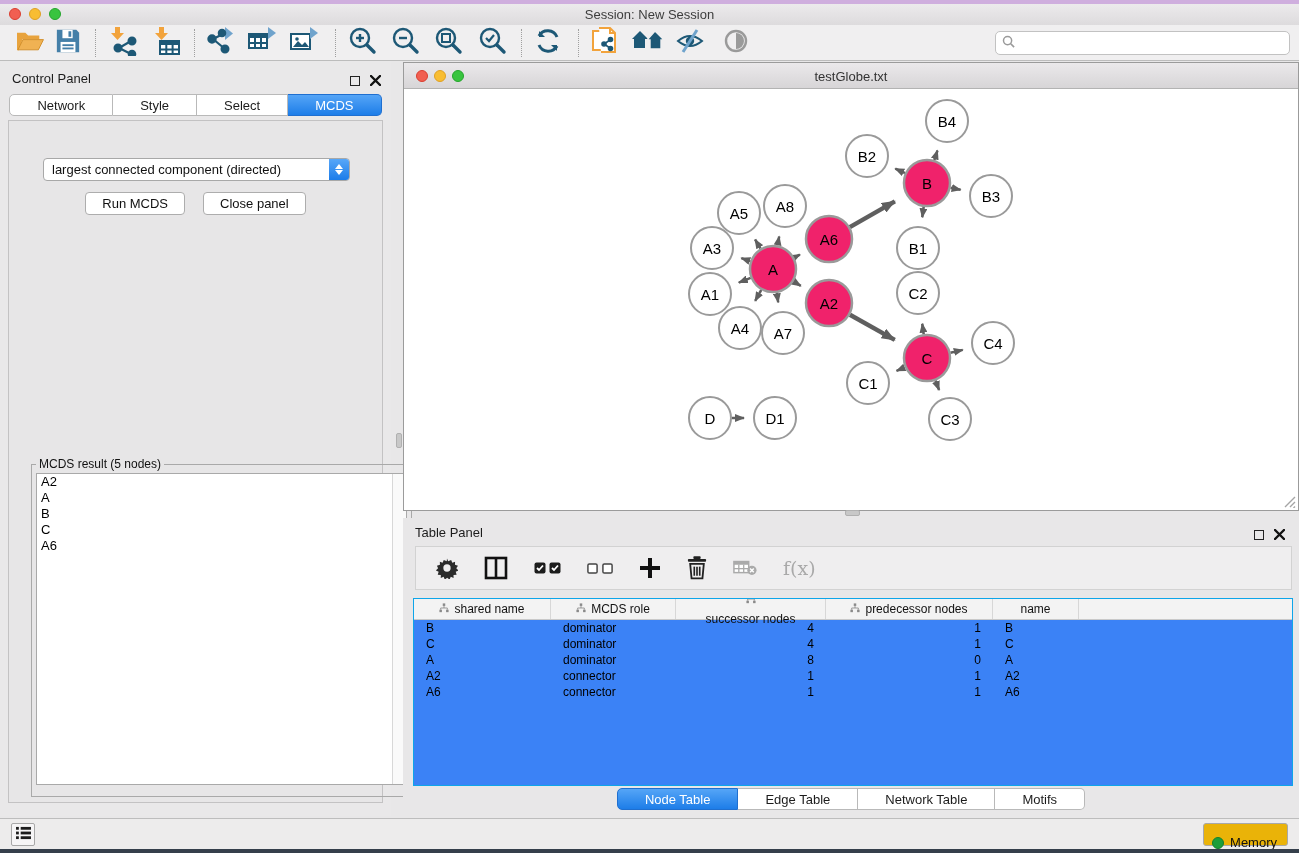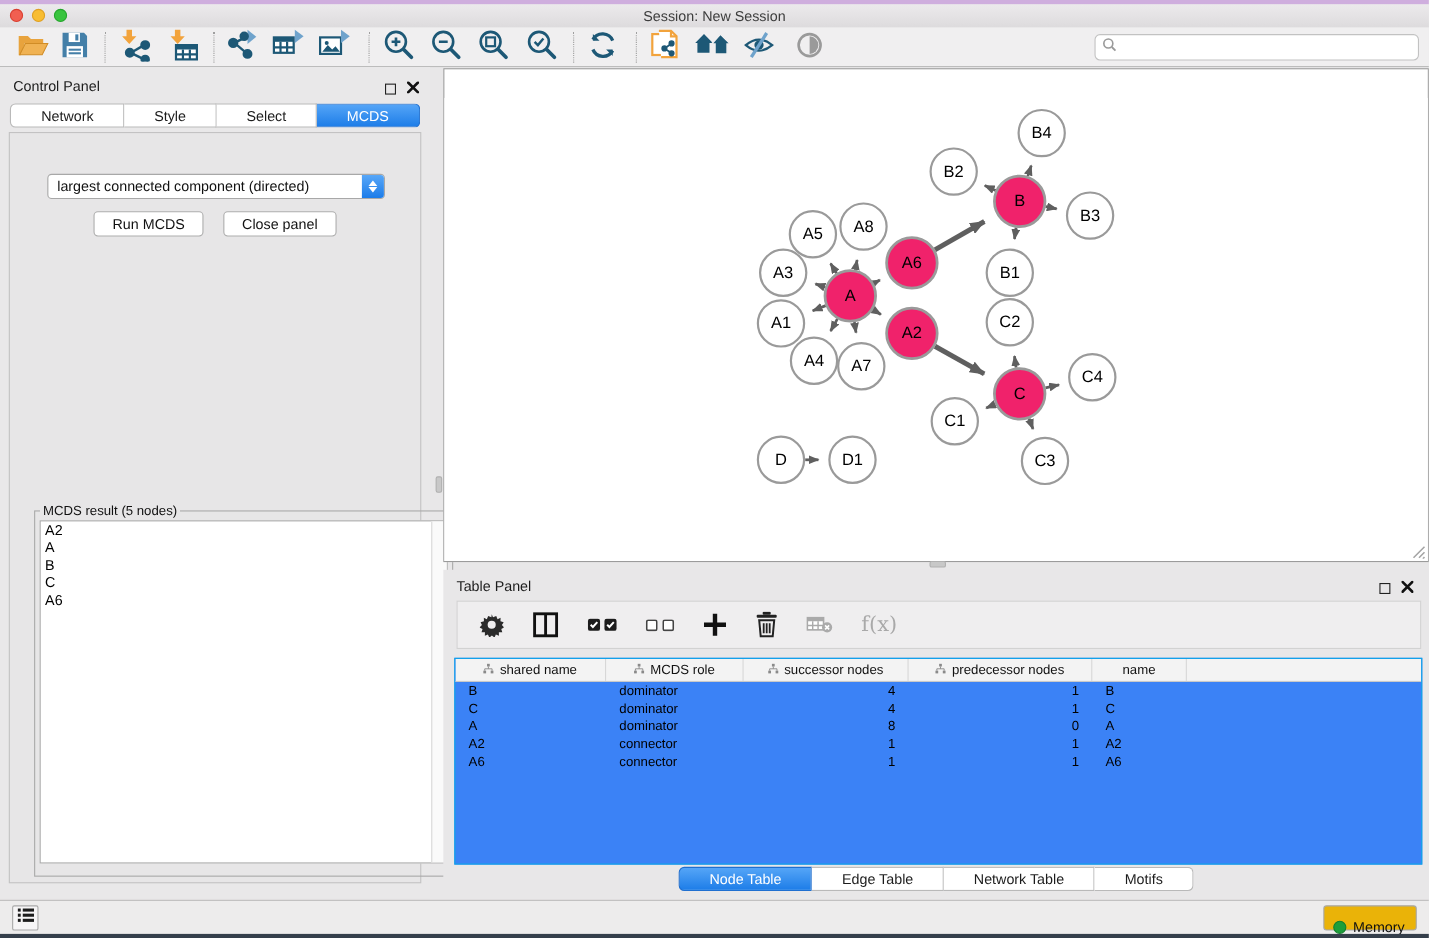--- a/index.html
+++ b/index.html
@@ -342,20 +342,28 @@
               <div class="mcds-item">A6</div>
             </div>
           <div id="mcds-scroll"></div>
         </div>
       </div>
     </fieldset>
   </div>
 </div>
 
 <div id="net-window">
+  <div id="net-titlebar">
+    <div class="lights">
+      <span class="traffic t-red" style="width:12px;height:12px"></span>
+      <span class="traffic t-yellow" style="width:12px;height:12px"></span>
+      <span class="traffic t-green" style="width:12px;height:12px"></span>
+    </div>
+    <div class="title">testGlobe.txt</div>
+  </div>
   <div id="net-canvas">
     <svg id="graph-svg" width="894" height="421">
         <defs>
           <marker id="arr" markerUnits="userSpaceOnUse" markerWidth="10" markerHeight="8" refX="9" refY="4" orient="auto">
             <path d="M0 0 L10 4 L0 8 z" fill="#5f5f5f"></path>
           </marker>
           <marker id="arrB" markerUnits="userSpaceOnUse" markerWidth="14" markerHeight="11" refX="13" refY="5.5" orient="auto">
             <path d="M0 0 L14 5.5 L0 11 z" fill="#5f5f5f"></path>
           </marker>
         </defs>
@@ -513,21 +521,21 @@
         </div>
         <div class="th" style="width: 125px;">
           <span><svg width="10" height="10" viewBox="0 0 12 12">
               <rect x="4.5" y="0.5" width="3" height="3" fill="#8a8a8a"></rect>
               <rect x="0.5" y="8" width="3" height="3" fill="#8a8a8a"></rect>
               <rect x="8.5" y="8" width="3" height="3" fill="#8a8a8a"></rect>
               <path d="M6 3.5V6M2 8V6h8v2" stroke="#8a8a8a" fill="none"></path>
             </svg></span>
           <span>MCDS role</span>
         </div>
-        <div class="th" style="width: 150px;">
+        <div class="th" style="width: 150px; flex-direction: column;">
           <span><svg width="10" height="10" viewBox="0 0 12 12">
               <rect x="4.5" y="0.5" width="3" height="3" fill="#8a8a8a"></rect>
               <rect x="0.5" y="8" width="3" height="3" fill="#8a8a8a"></rect>
               <rect x="8.5" y="8" width="3" height="3" fill="#8a8a8a"></rect>
               <path d="M6 3.5V6M2 8V6h8v2" stroke="#8a8a8a" fill="none"></path>
             </svg></span>
           <span>successor nodes</span>
         </div>
         <div class="th" style="width: 167px;">
           <span><svg width="10" height="10" viewBox="0 0 12 12">

